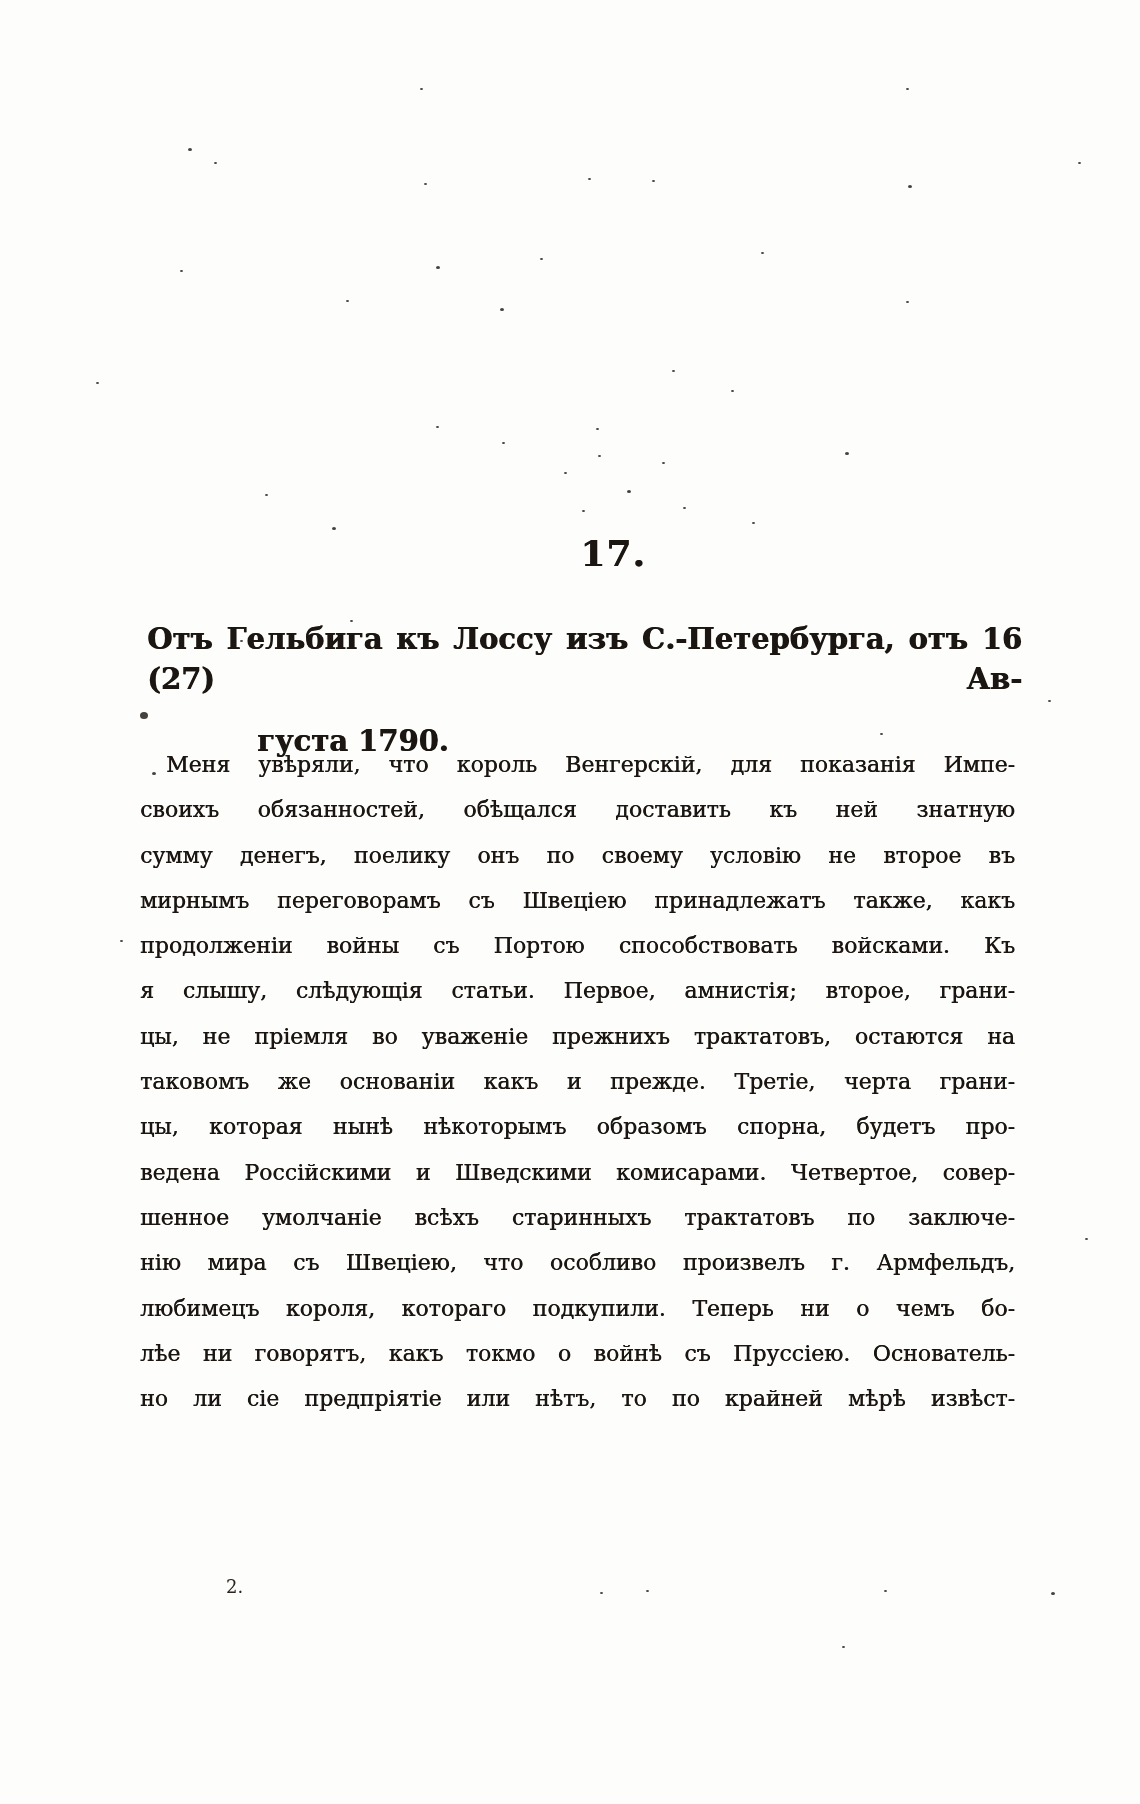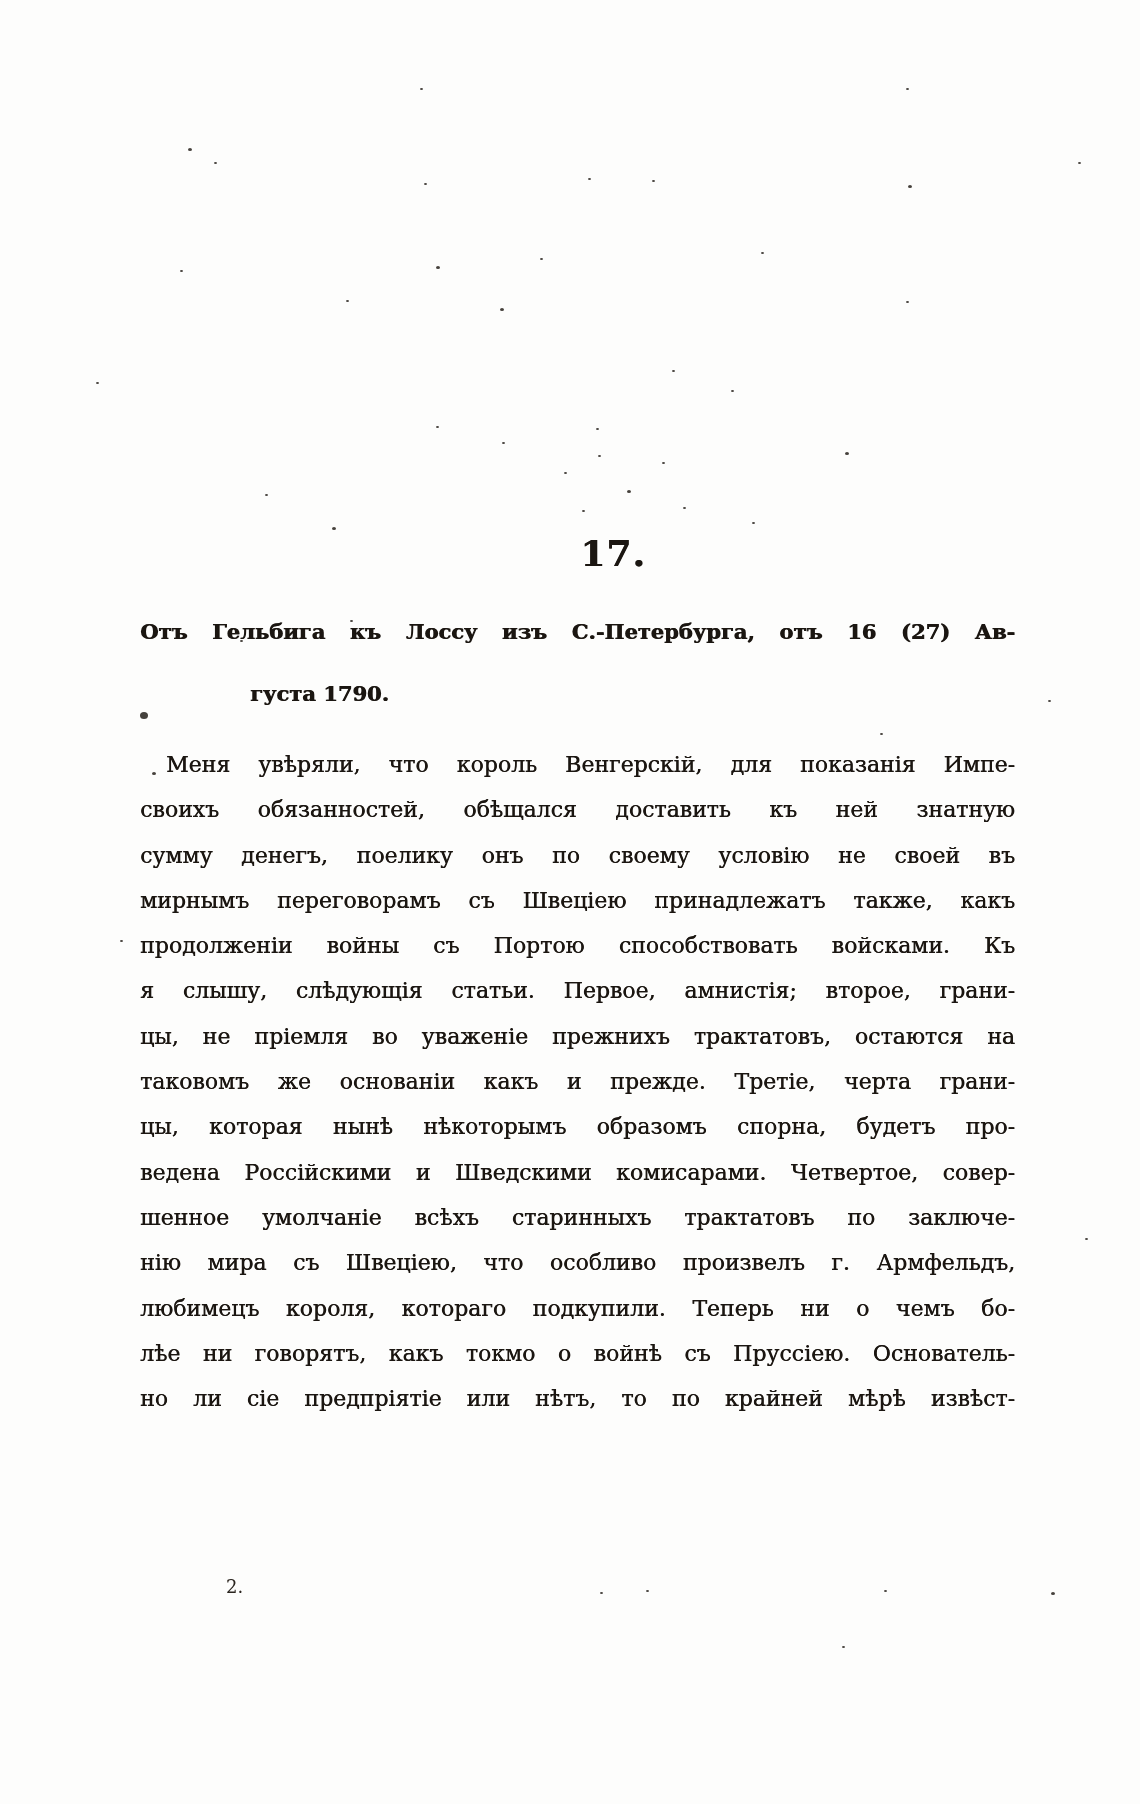--- a/index.html
+++ b/index.html
@@ -20,22 +20,22 @@
     top:532px;left:613px;
     transform:translateX(-50%);
     font-size:36px;
     font-weight:bold;
     letter-spacing:1px;
     text-shadow:0.6px 0 0 currentColor;
   }
   .heading{
     position:absolute;
     top:612px;left:140px;width:875px;
-    margin:0;
-    font-size:21px;
+    margin:7px;
+    font-size:29px;
     font-weight:bold;
     line-height:40px;
   }
   .h-line1{
     display:block;
     text-align:justify;
     text-align-last:justify;
     text-shadow:0.7px 0 0 currentColor;
   }
   .h-line2{
@@ -79,21 +79,21 @@
   <div class="section-number">17.</div>
 
   <h1 class="heading">
     <span class="h-line1">Отъ Гельбига къ Лоссу изъ С.-Петербурга, отъ 16 (27) Ав-</span>
     <span class="h-line2">густа 1790.</span>
   </h1>
 
   <div class="body-text">
       <div class="line">Меня увѣряли, что король Венгерскій, для показанія Импе-</div>
       <div class="line">своихъ обязанностей, обѣщался доставить къ ней знатную</div>
-      <div class="line">сумму денегъ, поелику онъ по своему условію не своей въ</div>
+      <div class="line">сумму денегъ, поелику онъ по своему условію не второе въ</div>
       <div class="line">мирнымъ переговорамъ съ Швеціею принадлежатъ также, какъ</div>
       <div class="line">продолженіи войны съ Портою способствовать войсками. Къ</div>
       <div class="line">я слышу, слѣдующія статьи. Первое, амнистія; второе, грани-</div>
       <div class="line">цы, не пріемля во уваженіе прежнихъ трактатовъ, остаются на</div>
       <div class="line">таковомъ же основаніи какъ и прежде. Третіе, черта грани-</div>
       <div class="line">цы, которая нынѣ нѣкоторымъ образомъ спорна, будетъ про-</div>
       <div class="line">ведена Россійскими и Шведскими комисарами. Четвертое, совер-</div>
       <div class="line">шенное умолчаніе всѣхъ старинныхъ трактатовъ по заключе-</div>
       <div class="line">нію мира съ Швеціею, что особливо произвелъ г. Армфельдъ,</div>
       <div class="line">любимецъ короля, котораго подкупили. Теперь ни о чемъ бо-</div>

